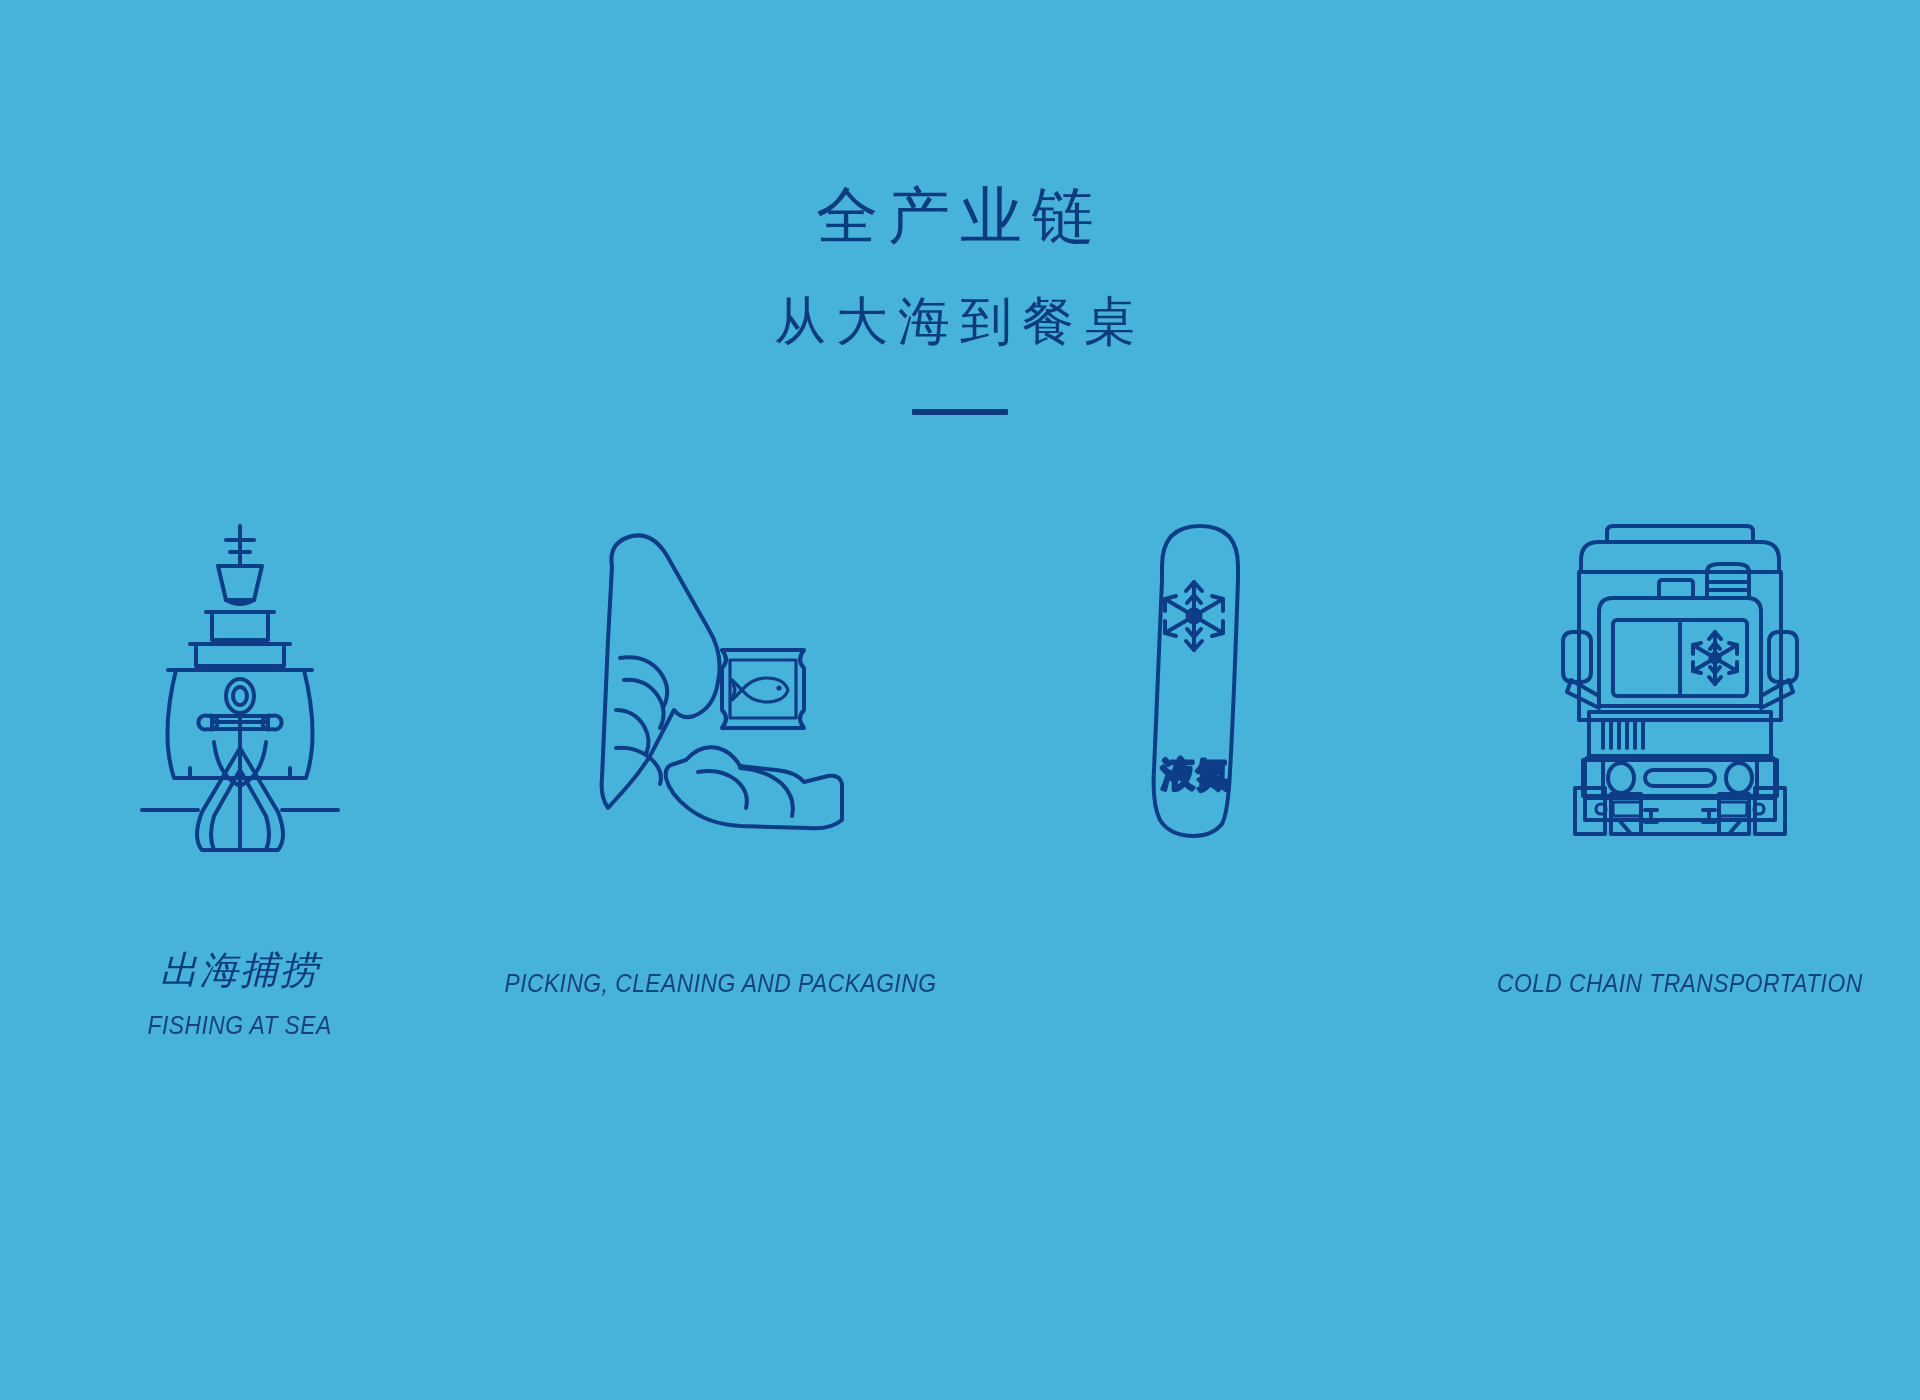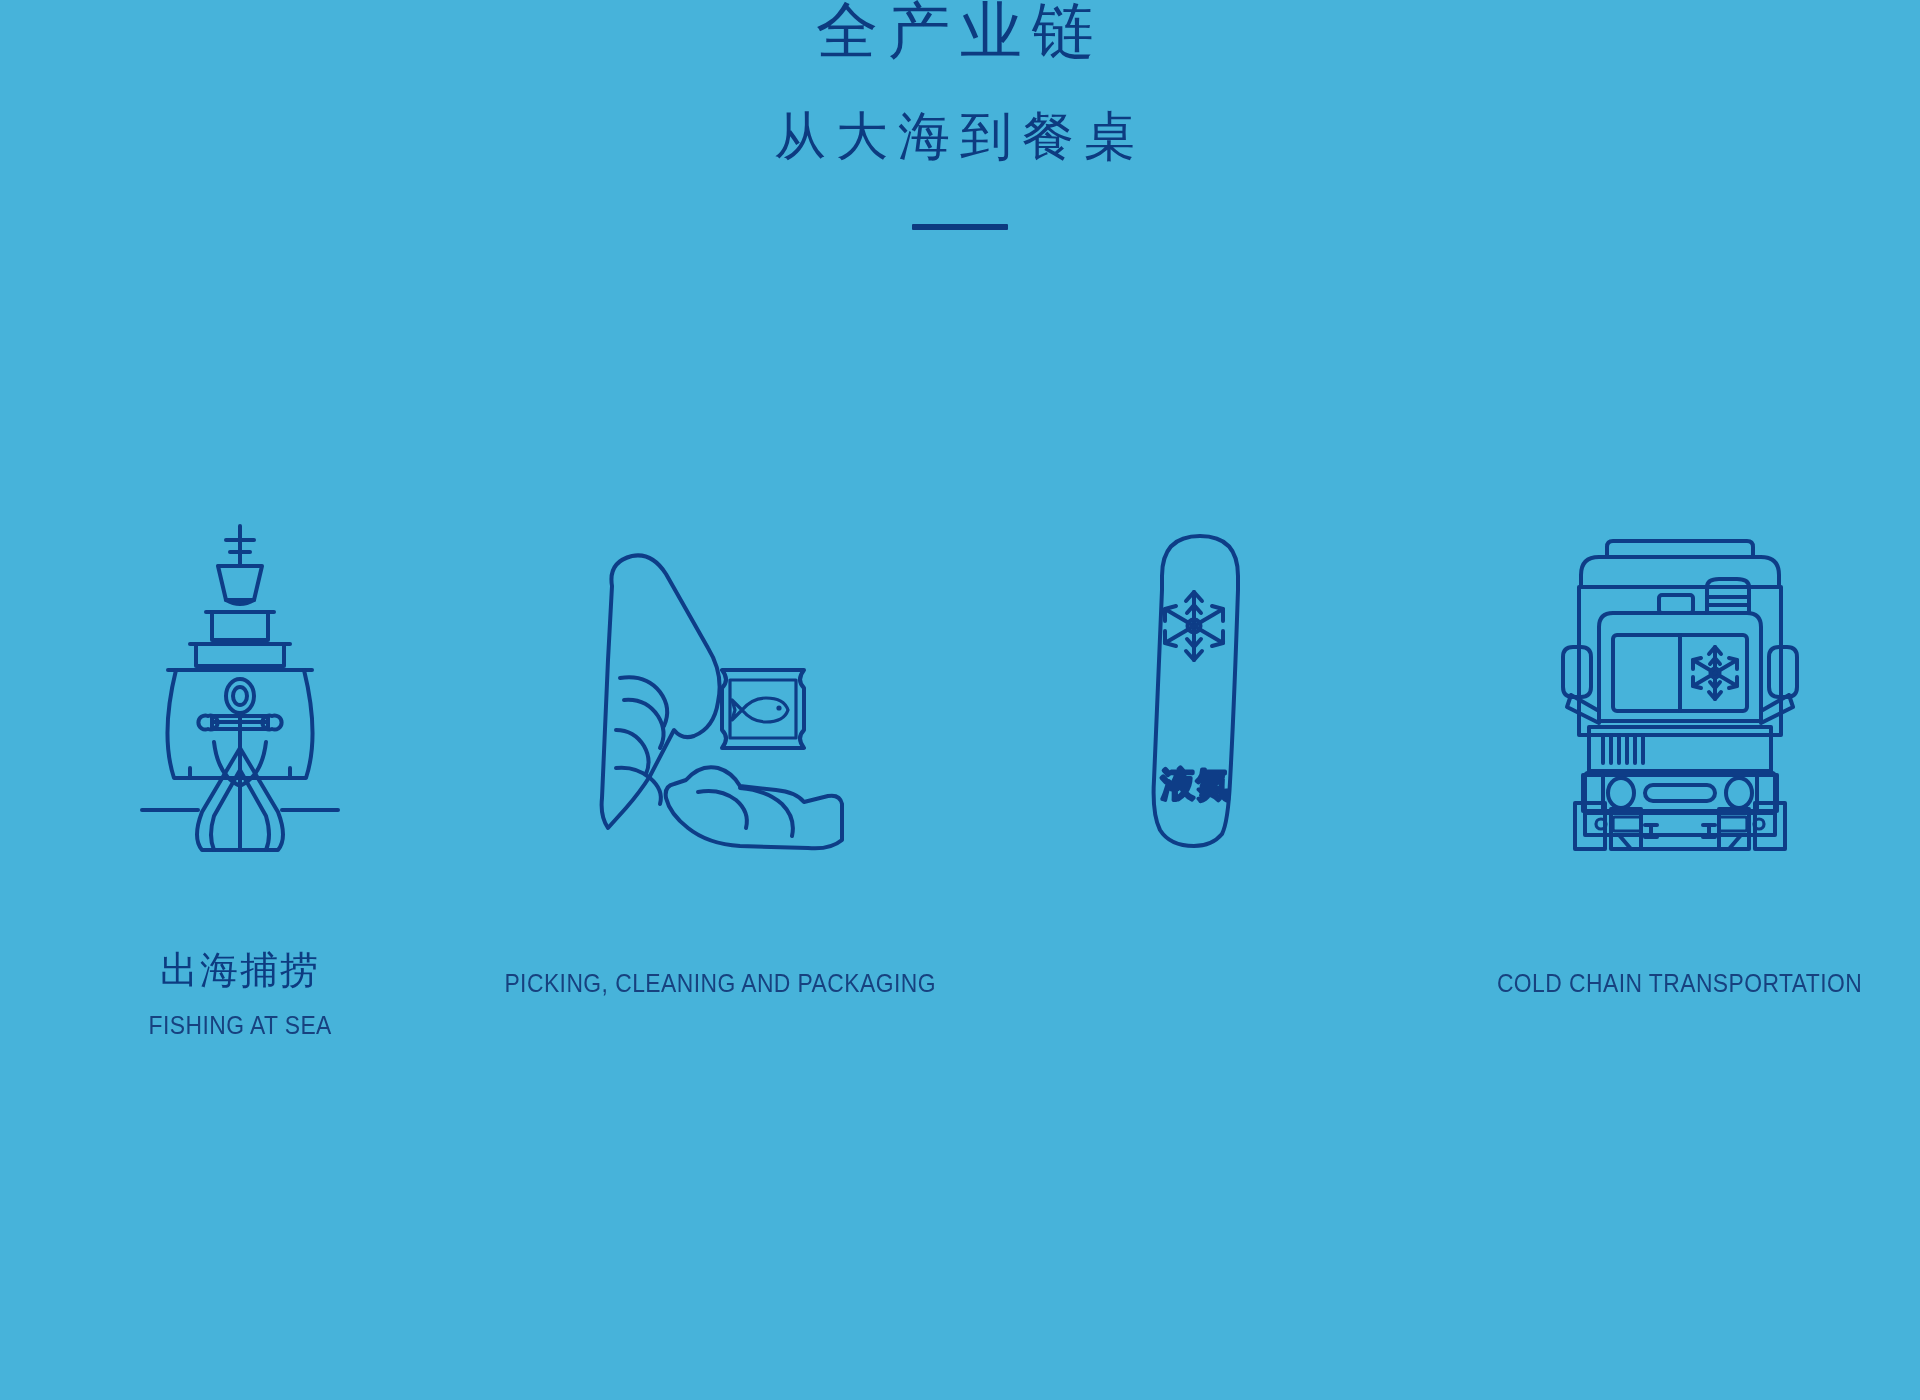--- a/index.html
+++ b/index.html
@@ -14,20 +14,21 @@
     background: #47b3da;
     font-family: "Liberation Sans", sans-serif;
     position: relative;
   }
 
   
   .header {
     position: absolute;
     top: 0; left: 0;
     width: 1920px;
+    padding-top: 185px;
     text-align: center;
   }
 
   .title-line {
     color: #0d3b80;
     font-family: "DejaVu Serif", "Liberation Serif", serif;
     font-size: 62px;
     line-height: 1.0;
     letter-spacing: 10px;
     font-weight: 400;
@@ -59,21 +60,21 @@
   .col {
     width: 480px;
     display: flex;
     flex-direction: column;
     align-items: center;
   }
 
   .icon-wrap {
     height: 330px;
     display: flex;
-    align-items: flex-end;
+    align-items: flex-start;
     justify-content: center;
   }
 
   .icon-wrap svg {
     display: block;
     overflow: visible;
   }
 
   .icon-wrap svg * {
     fill: none;
@@ -81,20 +82,21 @@
     stroke-width: 4;
     stroke-linecap: round;
     stroke-linejoin: round;
   }
   .icon-wrap svg .thin { stroke-width: 3.2; }
   .icon-wrap svg .solid { fill: #0e3d87; stroke: none; }
 
   .labels {
     margin-top: 100px;
     text-align: center;
+    font-style: italic;
   }
 
   .label-cn {
     color: #0d3b80;
     font-family: "DejaVu Sans", "Liberation Sans", sans-serif;
     font-size: 38px;
     line-height: 1.1;
     letter-spacing: 2px;
     white-space: nowrap;
   }

